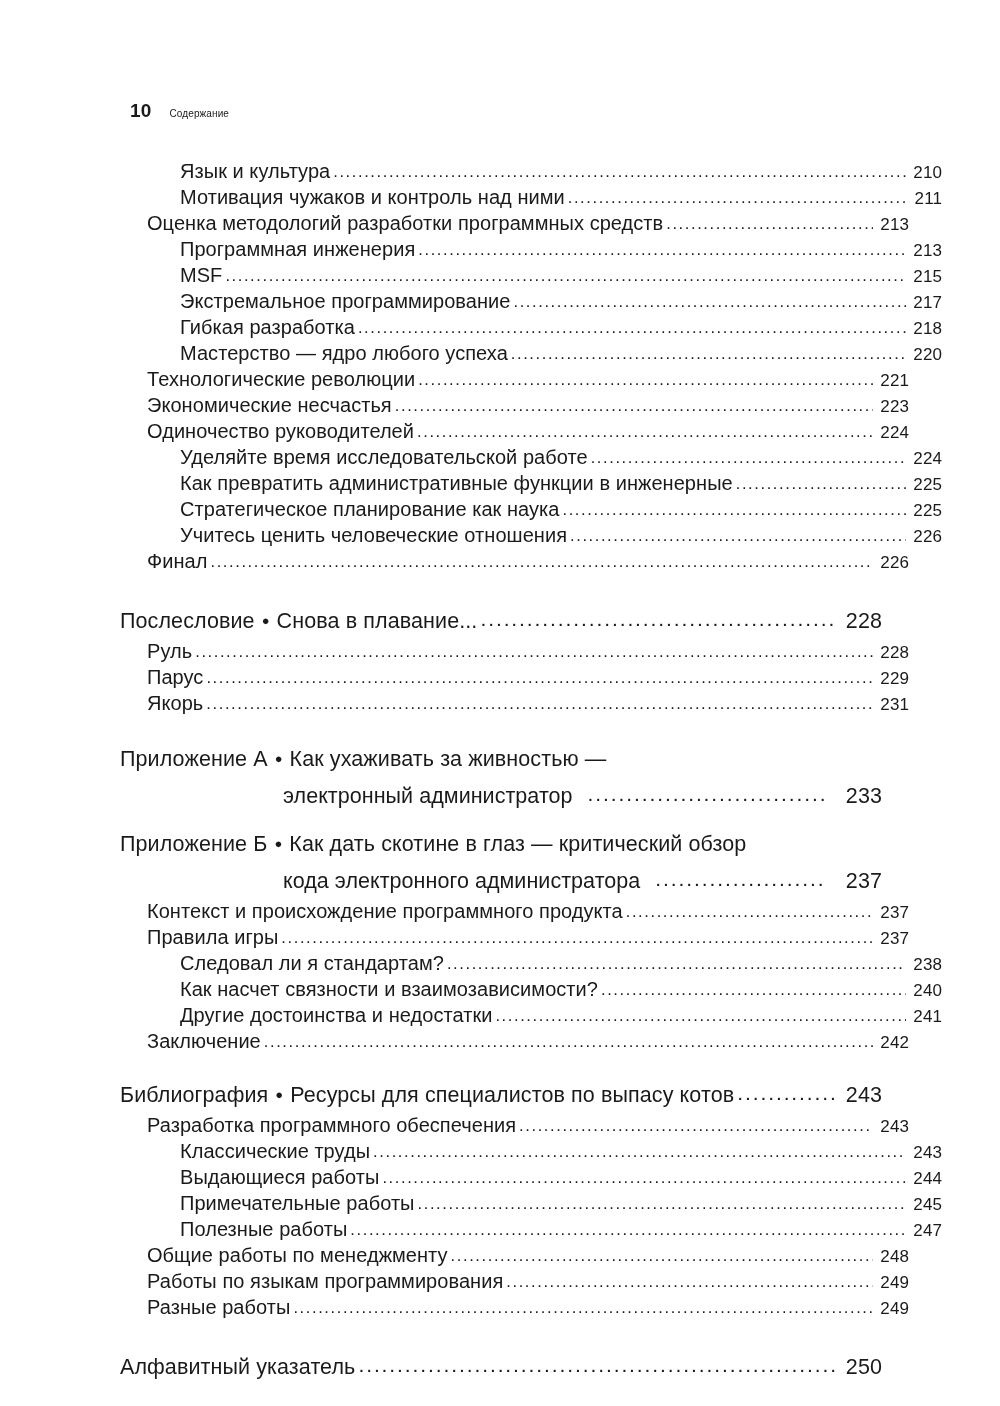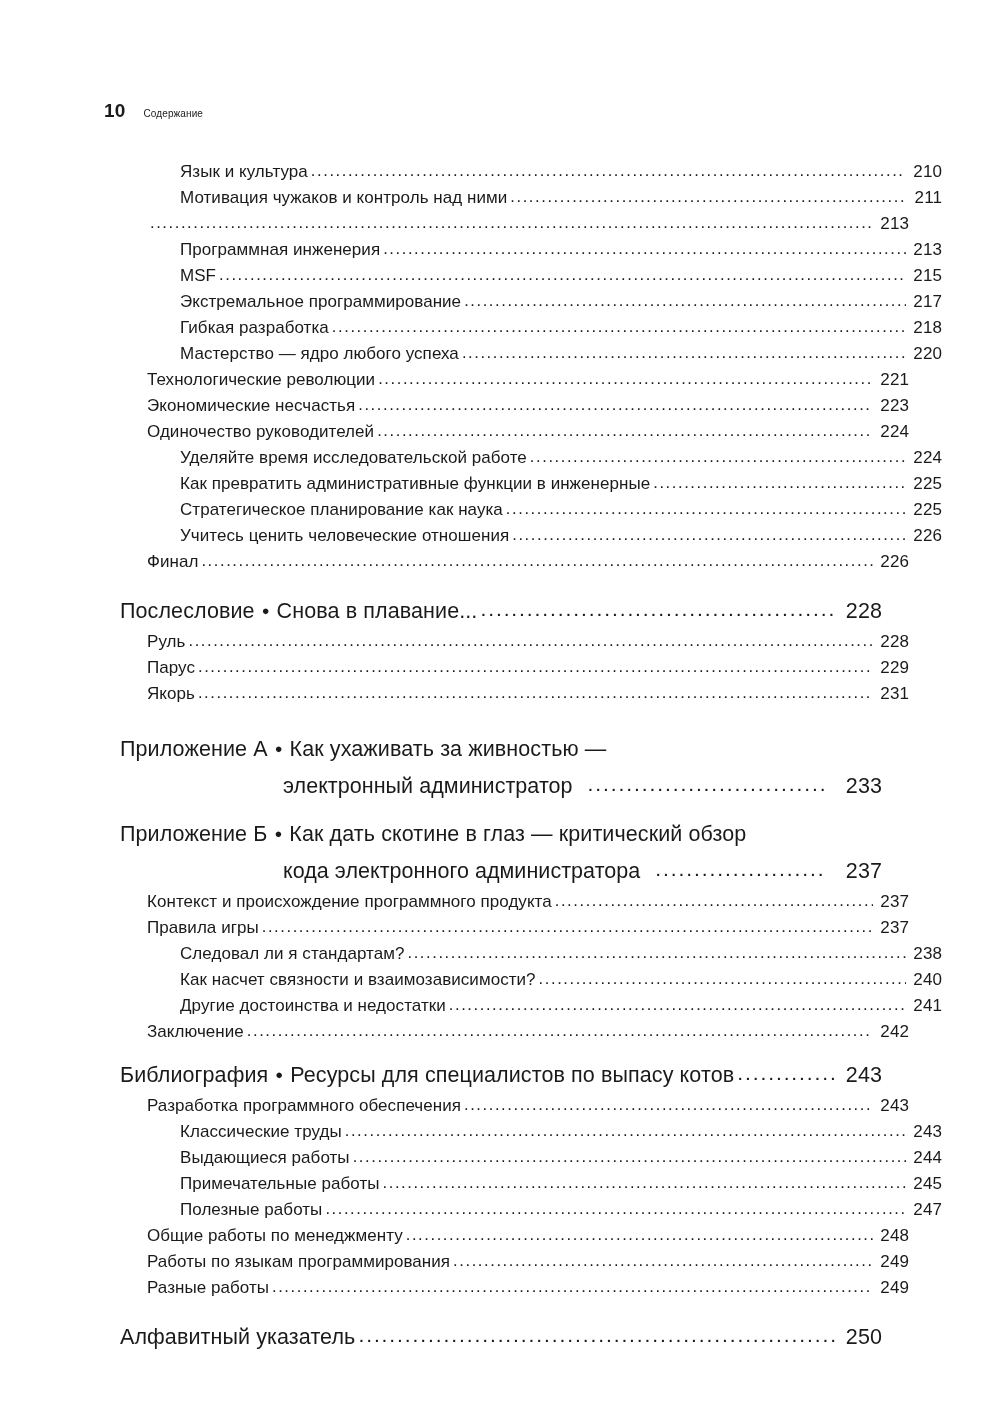--- a/index.html
+++ b/index.html
@@ -17,21 +17,21 @@
   }
 
   .page {
     position: absolute;
     inset: 0;
   }
 
   
   .running-head {
     position: absolute;
-    left: 104px;
+    left: 130px;
     top: 100px;
     display: flex;
     align-items: baseline;
     gap: 18px;
     white-space: nowrap;
   }
   .running-head .folio {
     font-size: 19px;
     font-weight: 700;
     letter-spacing: 0.2px;
@@ -54,21 +54,21 @@
     display: flex;
     align-items: baseline;
     width: 100%;
     line-height: 26px;
     height: 26px;
     white-space: nowrap;
   }
 
   .entry-title {
     flex: 0 0 auto;
-    font-size: 17px;
+    font-size: 20px;
     letter-spacing: 0.05px;
   }
 
   .leader {
     flex: 1 1 auto;
     overflow: hidden;
     margin: 0 2px 0 3px;
     font-size: 16.5px;
     letter-spacing: 1.6px;
     color: #1a1a1a;
@@ -89,20 +89,21 @@
 
   
   .lvl-1 { padding-left: 27px; }
   .lvl-2 { padding-left: 60px; }
 
   
   .toc-entry.major {
     line-height: 34px;
     height: 34px;
     padding-left: 0;
+    margin-top: 10px;
   }
   .toc-entry.major .entry-title {
     font-size: 21.5px;
     letter-spacing: 0.1px;
   }
   .toc-entry.major .leader {
     font-size: 21px;
     letter-spacing: 1.9px;
     top: -2px;
   }
@@ -178,20 +179,21 @@
         <span class="entry-title">Язык и культура</span>
         <span class="leader"></span>
         <span class="page-no">210</span>
       </div>
       <div class="toc-entry lvl-2">
         <span class="entry-title">Мотивация чужаков и контроль над ними</span>
         <span class="leader"></span>
         <span class="page-no">211</span>
       </div>
       <div class="toc-entry lvl-1">
+        <span class="entry-title">Оценка методологий разработки программных средств</span>
         <span class="leader"></span>
         <span class="page-no">213</span>
       </div>
       <div class="toc-entry lvl-2">
         <span class="entry-title">Программная инженерия</span>
         <span class="leader"></span>
         <span class="page-no">213</span>
       </div>
       <div class="toc-entry lvl-2">
         <span class="entry-title">MSF</span>

